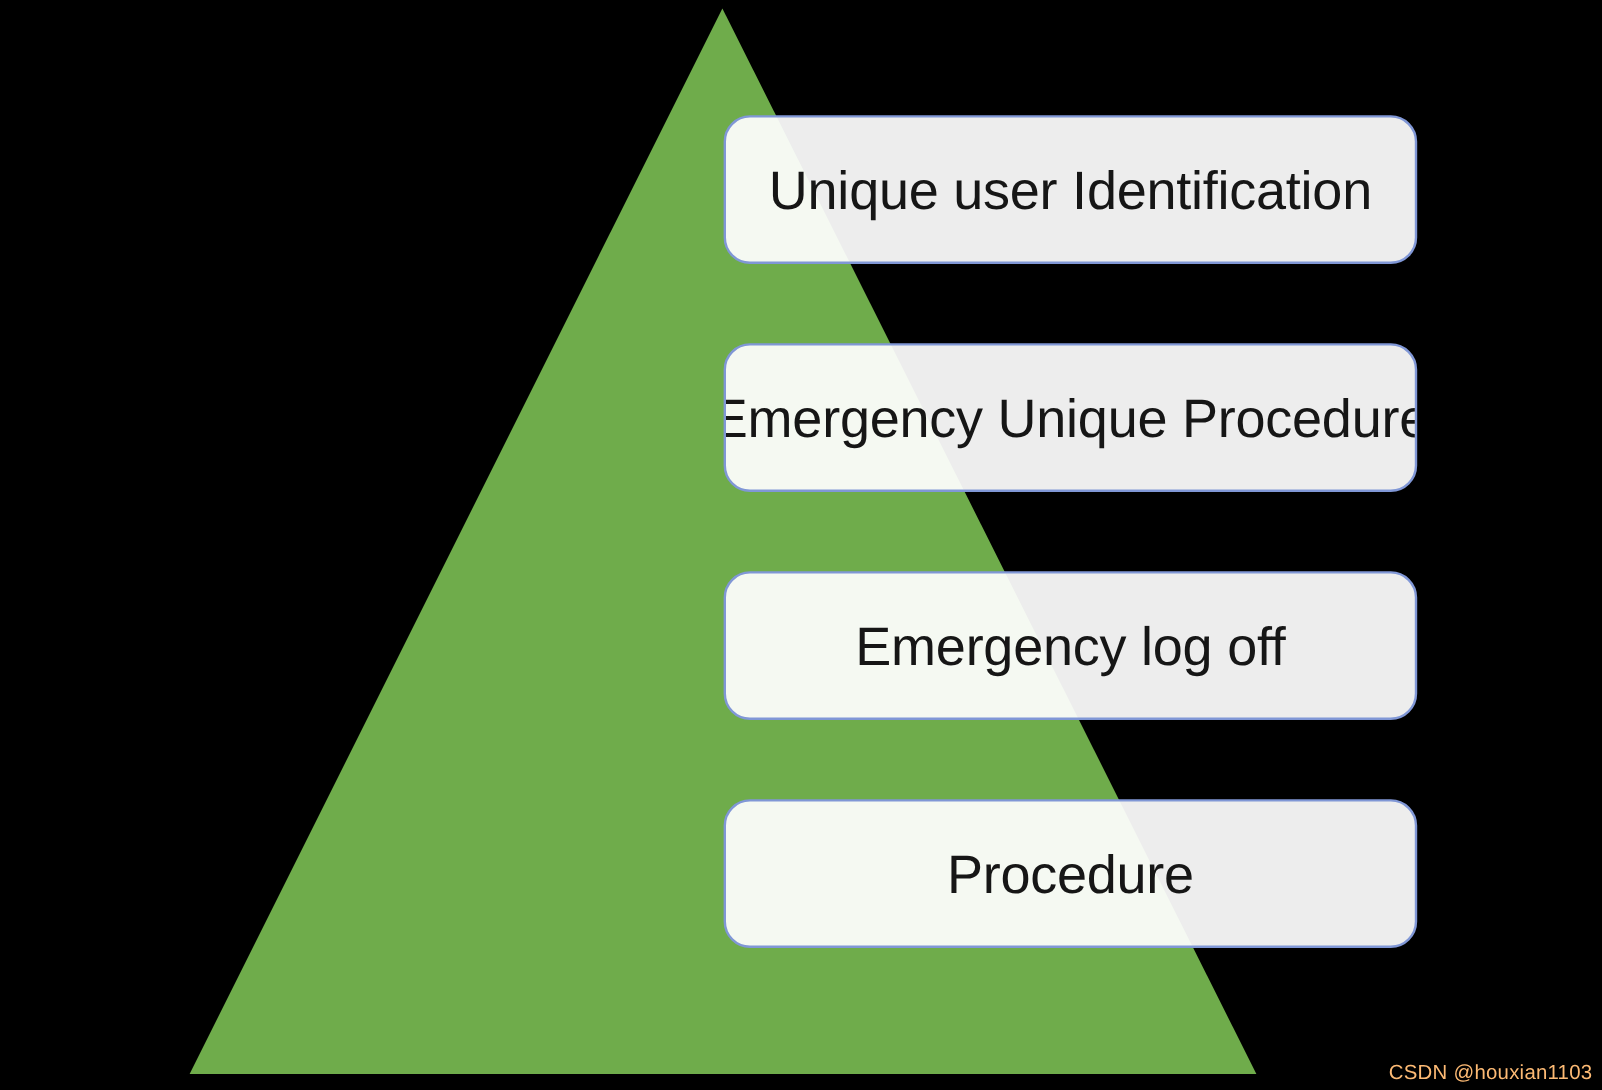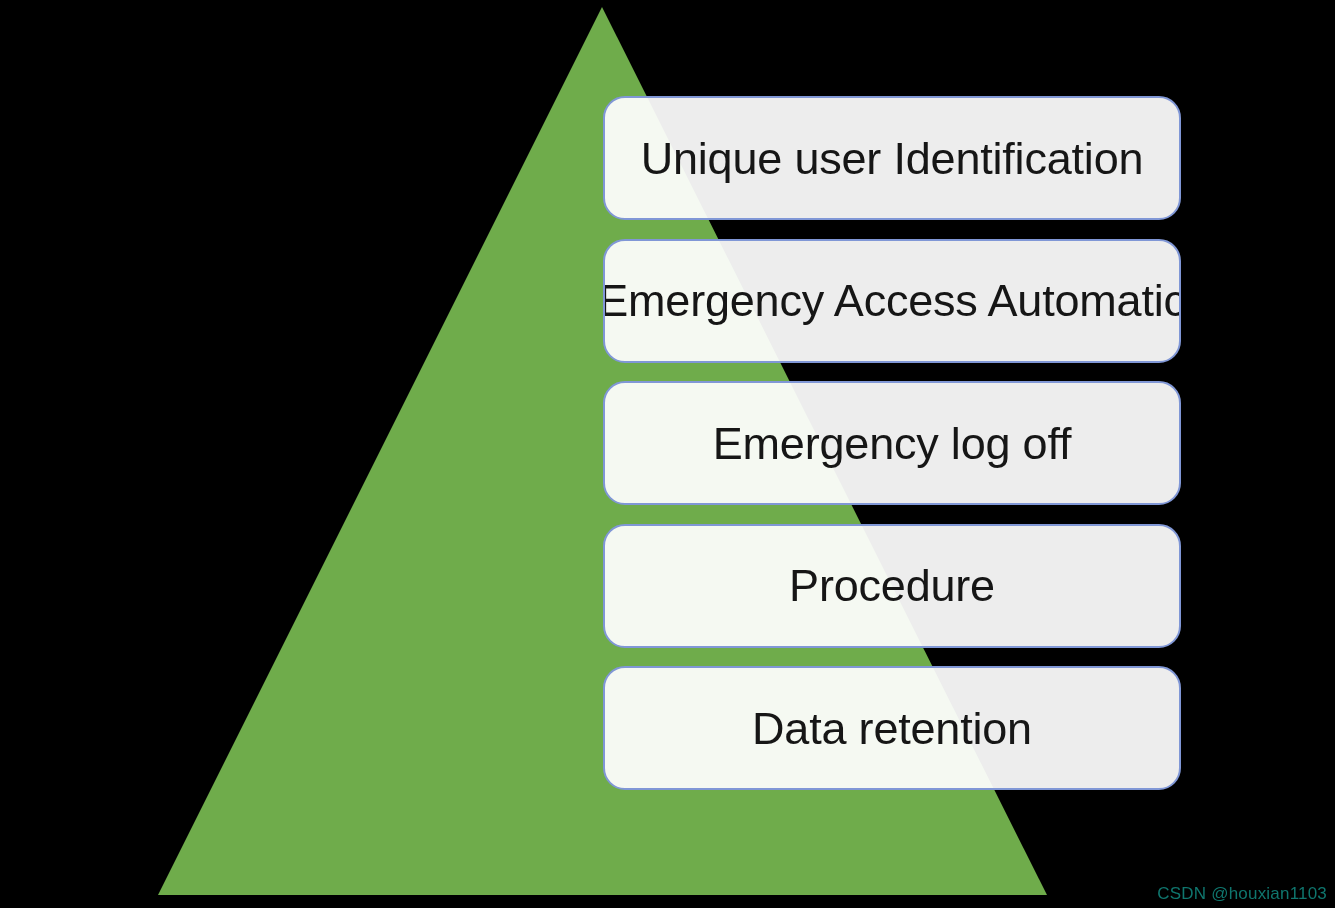--- a/index.html
+++ b/index.html
@@ -56,21 +56,21 @@
     white-space:nowrap;
     font-family:"Liberation Sans",sans-serif;
   }
 
   
   #watermark{
     position:absolute;
     right:8px;
     bottom:4px;
     font-size:17px;
-    color:#0f766e;
+    color:#fdba74;
     font-family:"Liberation Sans",sans-serif;
     letter-spacing:0.2px;
     white-space:nowrap;
   }
 </style>
 </head>
 <body>
 
 <div id="stage">
 
@@ -78,32 +78,29 @@
     <polygon points="602,7 1047,895 158,895" fill="#6FAC4B"></polygon>
   </svg>
 
   <div id="bar-stack">
 
     <div class="bar">
       <span class="bar-label">Unique user Identification</span>
     </div>
 
     <div class="bar">
-      <span class="bar-label">Emergency Access Automatic</span>
+      <span class="bar-label">Emergency Unique Procedure</span>
     </div>
 
     <div class="bar">
       <span class="bar-label">Emergency log off</span>
     </div>
 
     <div class="bar">
       <span class="bar-label">Procedure</span>
     </div>
 
-    <div class="bar">
-      <span class="bar-label">Data retention</span>
-    </div>
 
   </div>
 
   <div id="watermark">CSDN @houxian1103</div>
 
 </div>
 
 </body></html>

